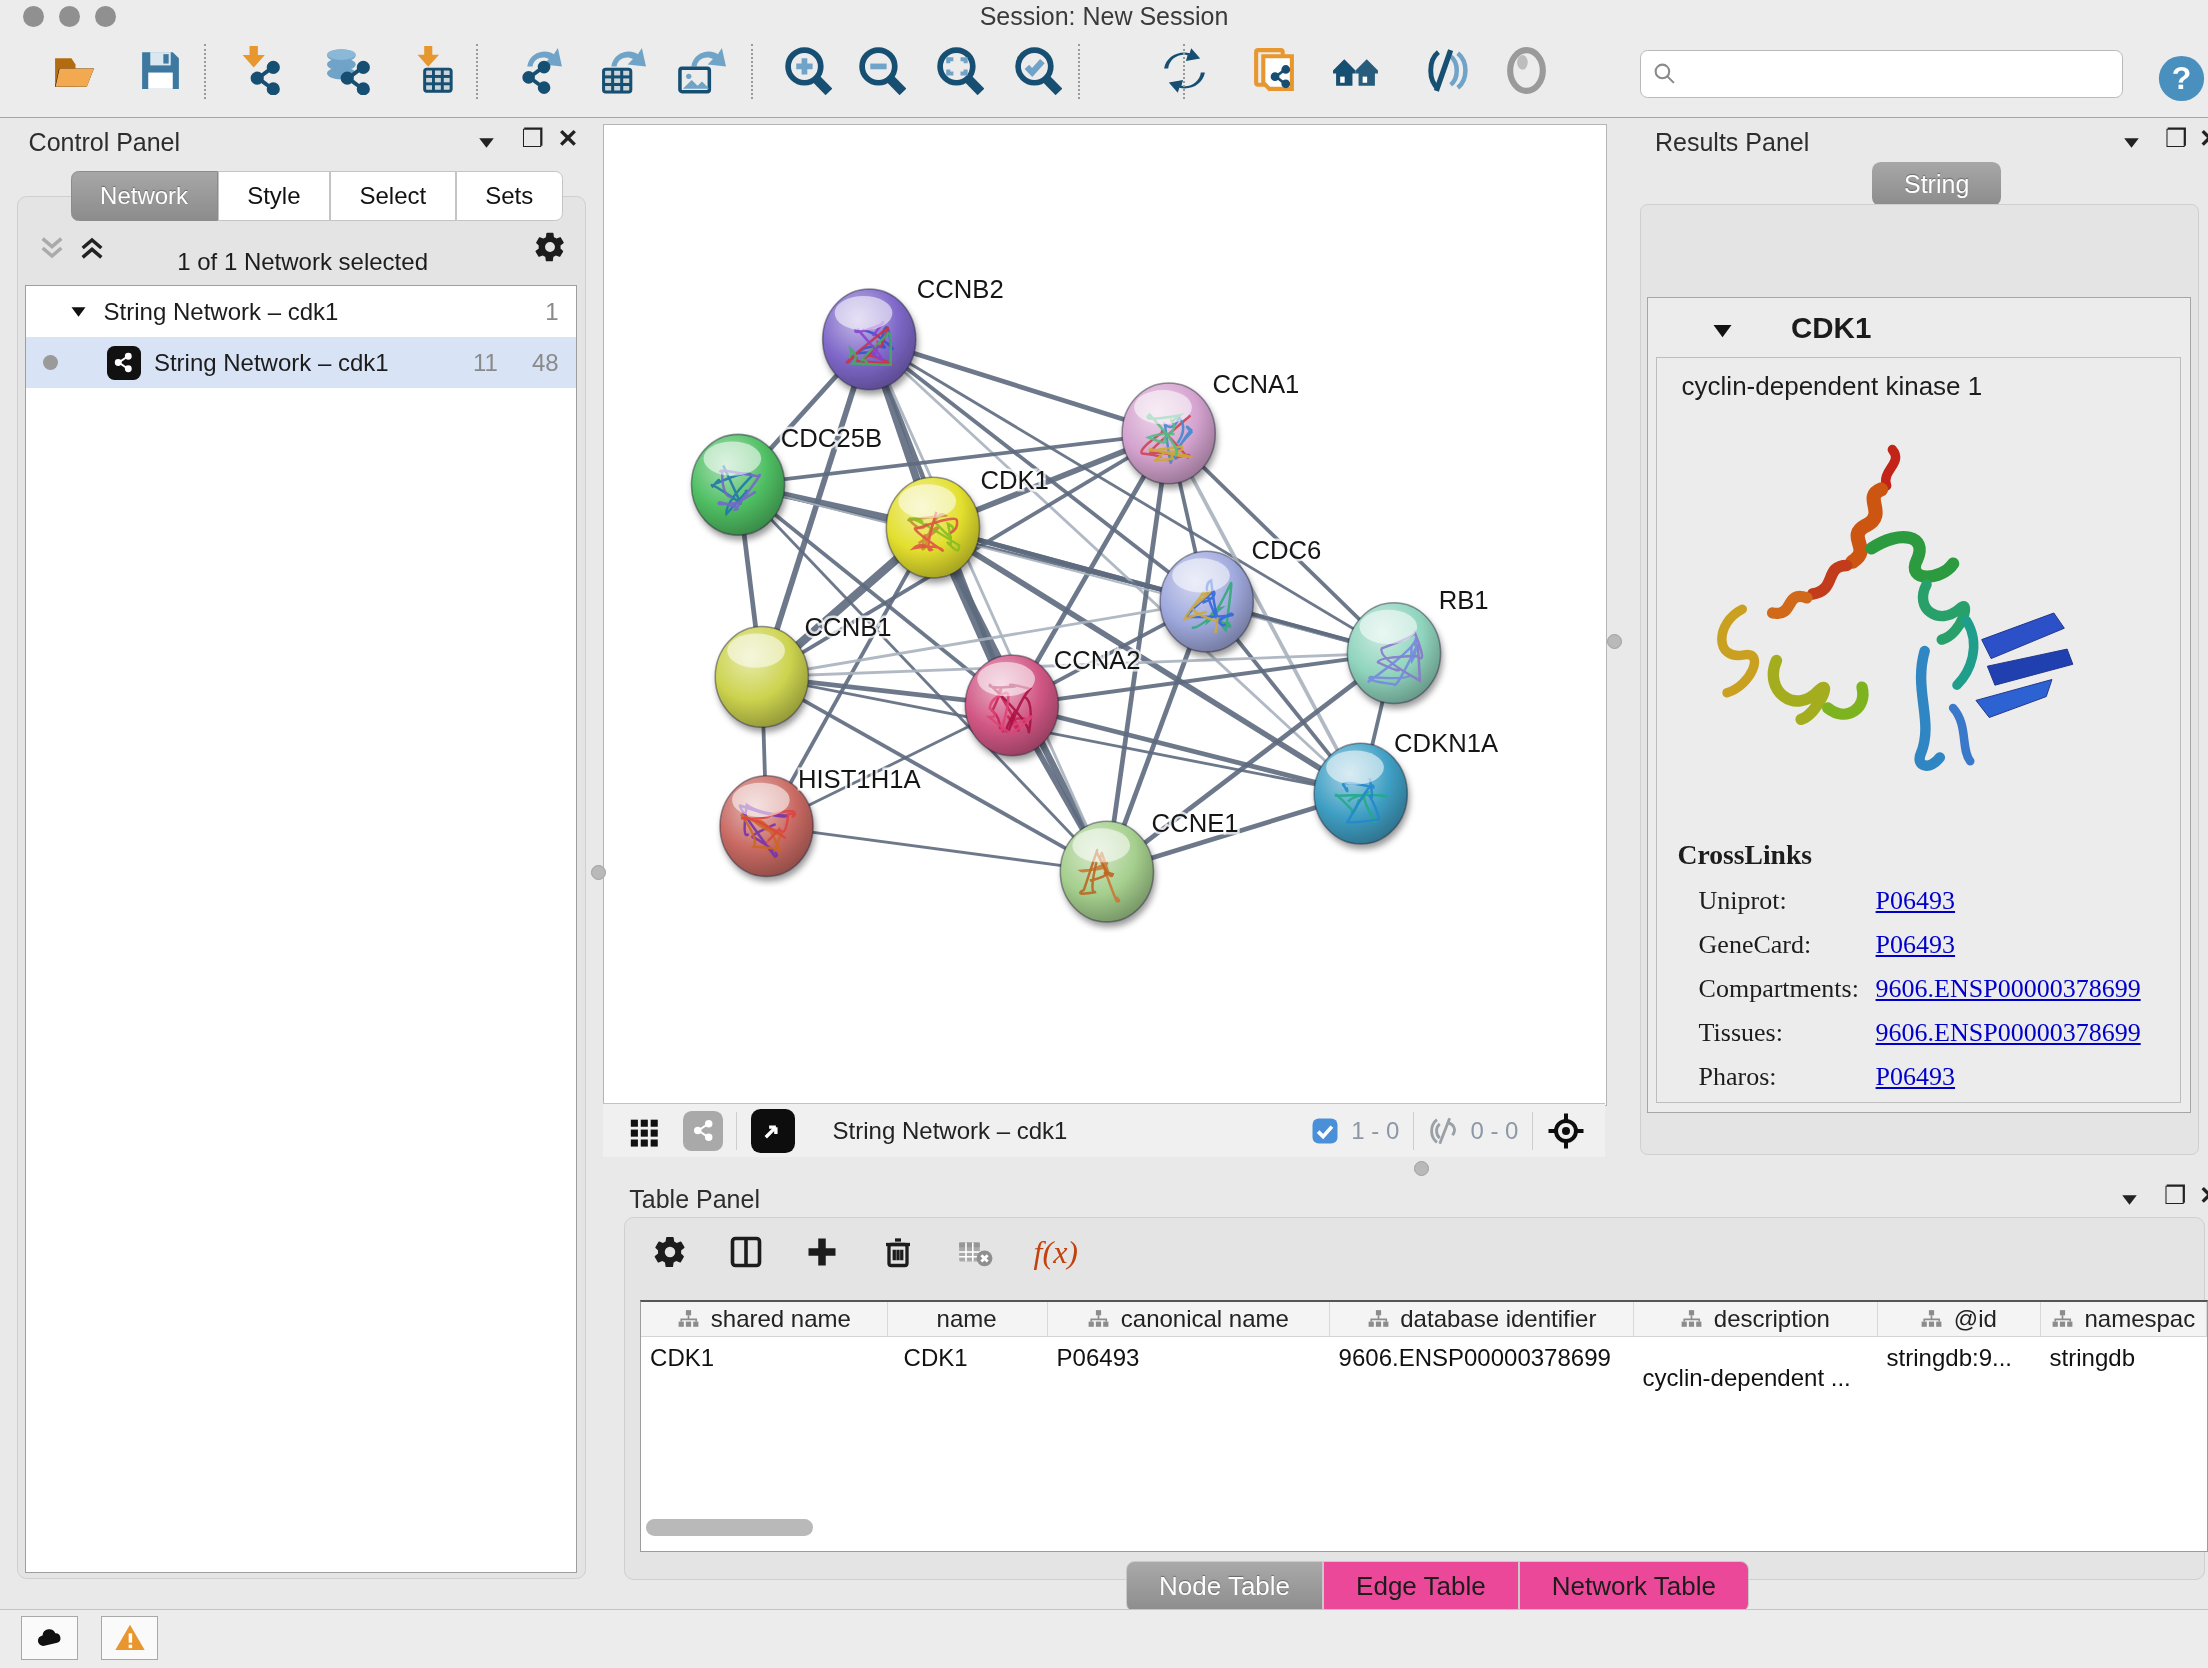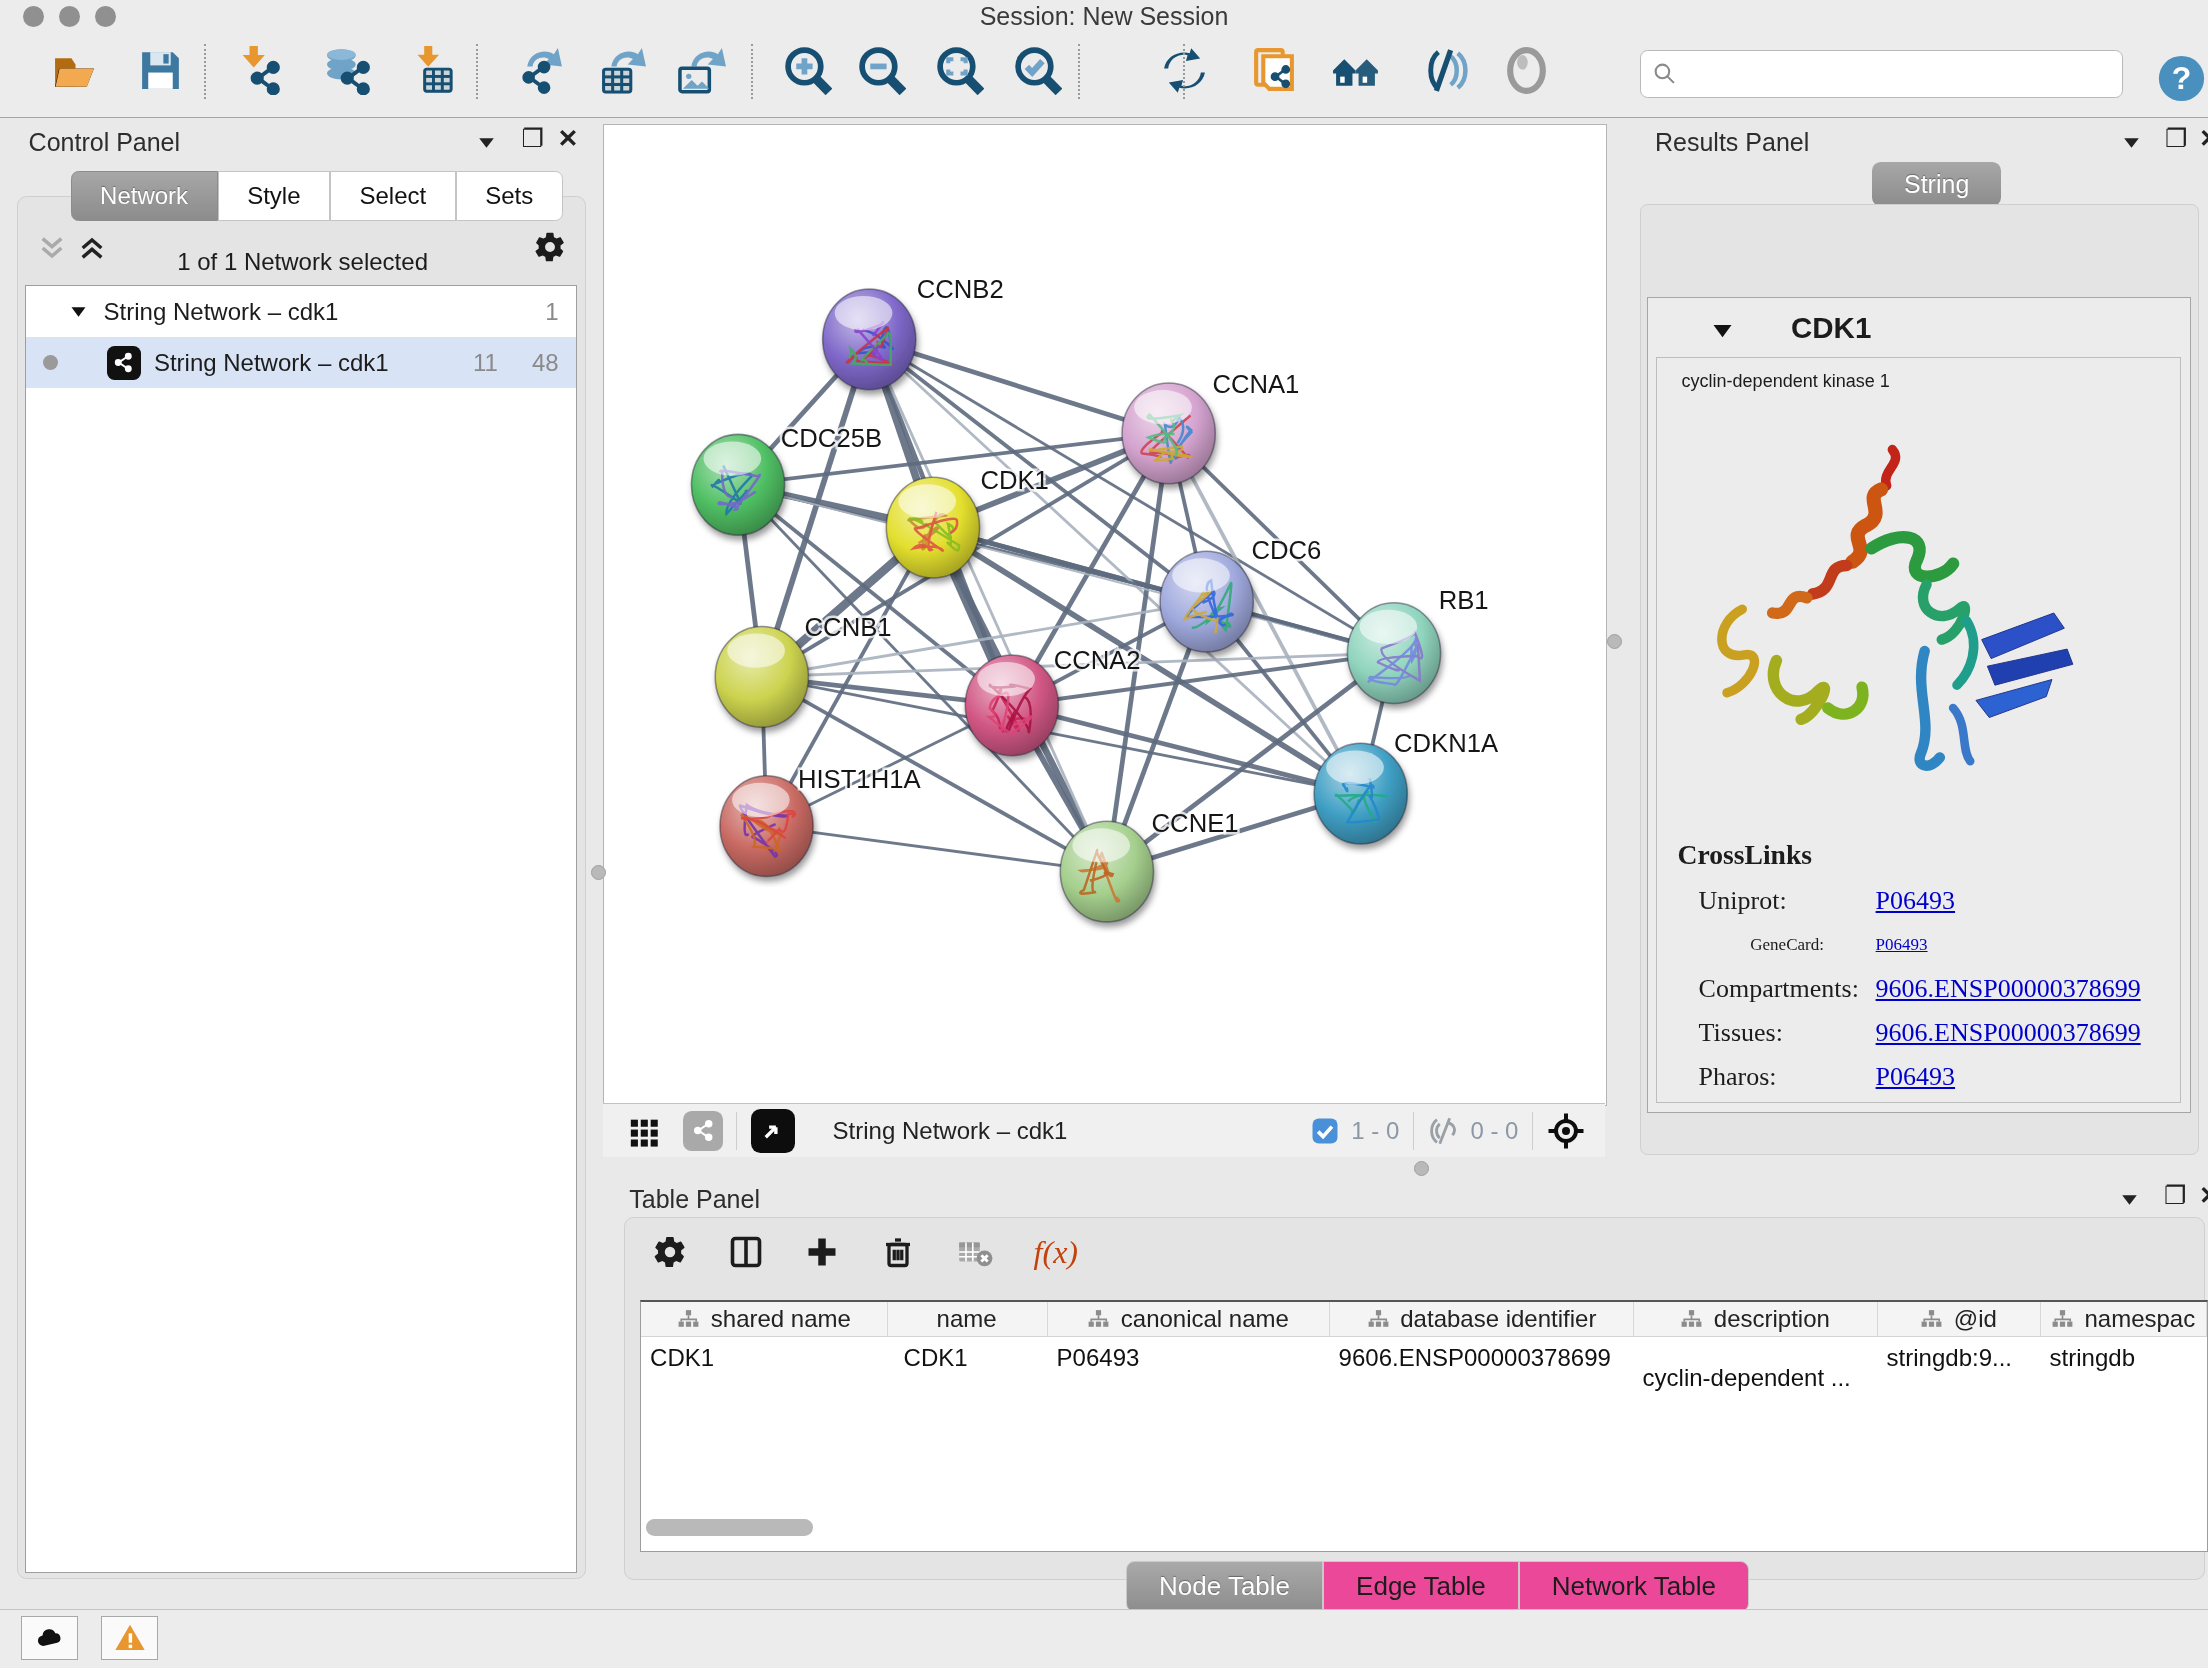--- a/index.html
+++ b/index.html
@@ -649,21 +649,21 @@
 
 
   <div class="abs" style="left:30px;top:177px;width:542px;height:814px;background:#ececec;border:1.9px solid #a6a6a6">
     <div class="abs" style="left:61px;top:19px">
       <svg width="27" height="27" viewBox="0 0 24 24">
           <path d="M4 7 L20 7 L12 18 Z" fill="#111"></path>
         </svg>
       </div>
     <div class="abs" style="left:143px;top:13.3px;font-size:29.5px;font-weight:bold">CDK1</div>
     <div class="abs" style="left:7.6px;top:59px;width:523px;height:744px;background:#ececec;border:1.9px solid #bdbdbd">
-      <div class="abs" style="left:25px;top:13.3px;font-size:18px">cyclin-dependent kinase 1</div>
+      <div class="abs" style="left:25px;top:13.3px;font-size:26px">cyclin-dependent kinase 1</div>
 
       <svg class="abs" style="left:28.5px;top:65px" width="447" height="380" viewBox="0 0 470 400">
         <g fill="none" stroke-linecap="round">
           <path d="M218 28 C230 42, 206 50, 212 66" stroke="#c22417" stroke-width="10"></path>
           <path d="M206 70 C 186 78, 214 96, 190 108 C 168 120, 198 132, 176 146" stroke="#cc5512" stroke-width="15"></path>
           <path d="M170 150 C 146 150, 160 176, 134 180" stroke="#c23c1c" stroke-width="12"></path>
           <path d="M128 184 C 104 176, 116 204, 92 200" stroke="#d06a1a" stroke-width="12"></path>
           <path d="M60 196 C 32 210, 30 250, 62 244 C 84 240, 70 276, 44 284" stroke="#c9a020" stroke-width="10"></path>
           <path d="M96 250 C 82 282, 116 308, 140 282 C 156 266, 140 306, 122 312" stroke="#a3ad1d" stroke-width="12"></path>
           <path d="M150 300 C 170 316, 192 300, 186 278" stroke="#7cb31f" stroke-width="12"></path>
@@ -678,21 +678,21 @@
           <path d="M318 256 L 402 238 L 408 254 L 326 276 Z" fill="#2140b0"></path>
           <path d="M306 292 L 386 270 L 380 288 L 320 310 Z" fill="#2c62d2"></path>
         </g>
       </svg>
       <div class="abs serif" style="left:21px;top:481px;font-size:27.6px;font-weight:bold">CrossLinks</div>
       <div id="crosslink-rows" class="abs" style="left:42px;top:521px;width:476px">
           <div class="serif" style="display: flex; height: 44px; align-items: center; font-size: 26px;">
             <span style="width: 177px;">Uniprot:</span>
             <span class="xlink">P06493</span>
           </div>
-          <div class="serif" style="display: flex; height: 44px; align-items: center; font-size: 17px; text-align: center;">
+          <div class="serif" style="display: flex; height: 44px; align-items: center; font-size: 26px;">
             <span style="width: 177px;">GeneCard:</span>
             <span class="xlink">P06493</span>
           </div>
           <div class="serif" style="display: flex; height: 44px; align-items: center; font-size: 26px;">
             <span style="width: 177px;">Compartments:</span>
             <span class="xlink">9606.ENSP00000378699</span>
           </div>
           <div class="serif" style="display: flex; height: 44px; align-items: center; font-size: 26px;">
             <span style="width: 177px;">Tissues:</span>
             <span class="xlink">9606.ENSP00000378699</span>

